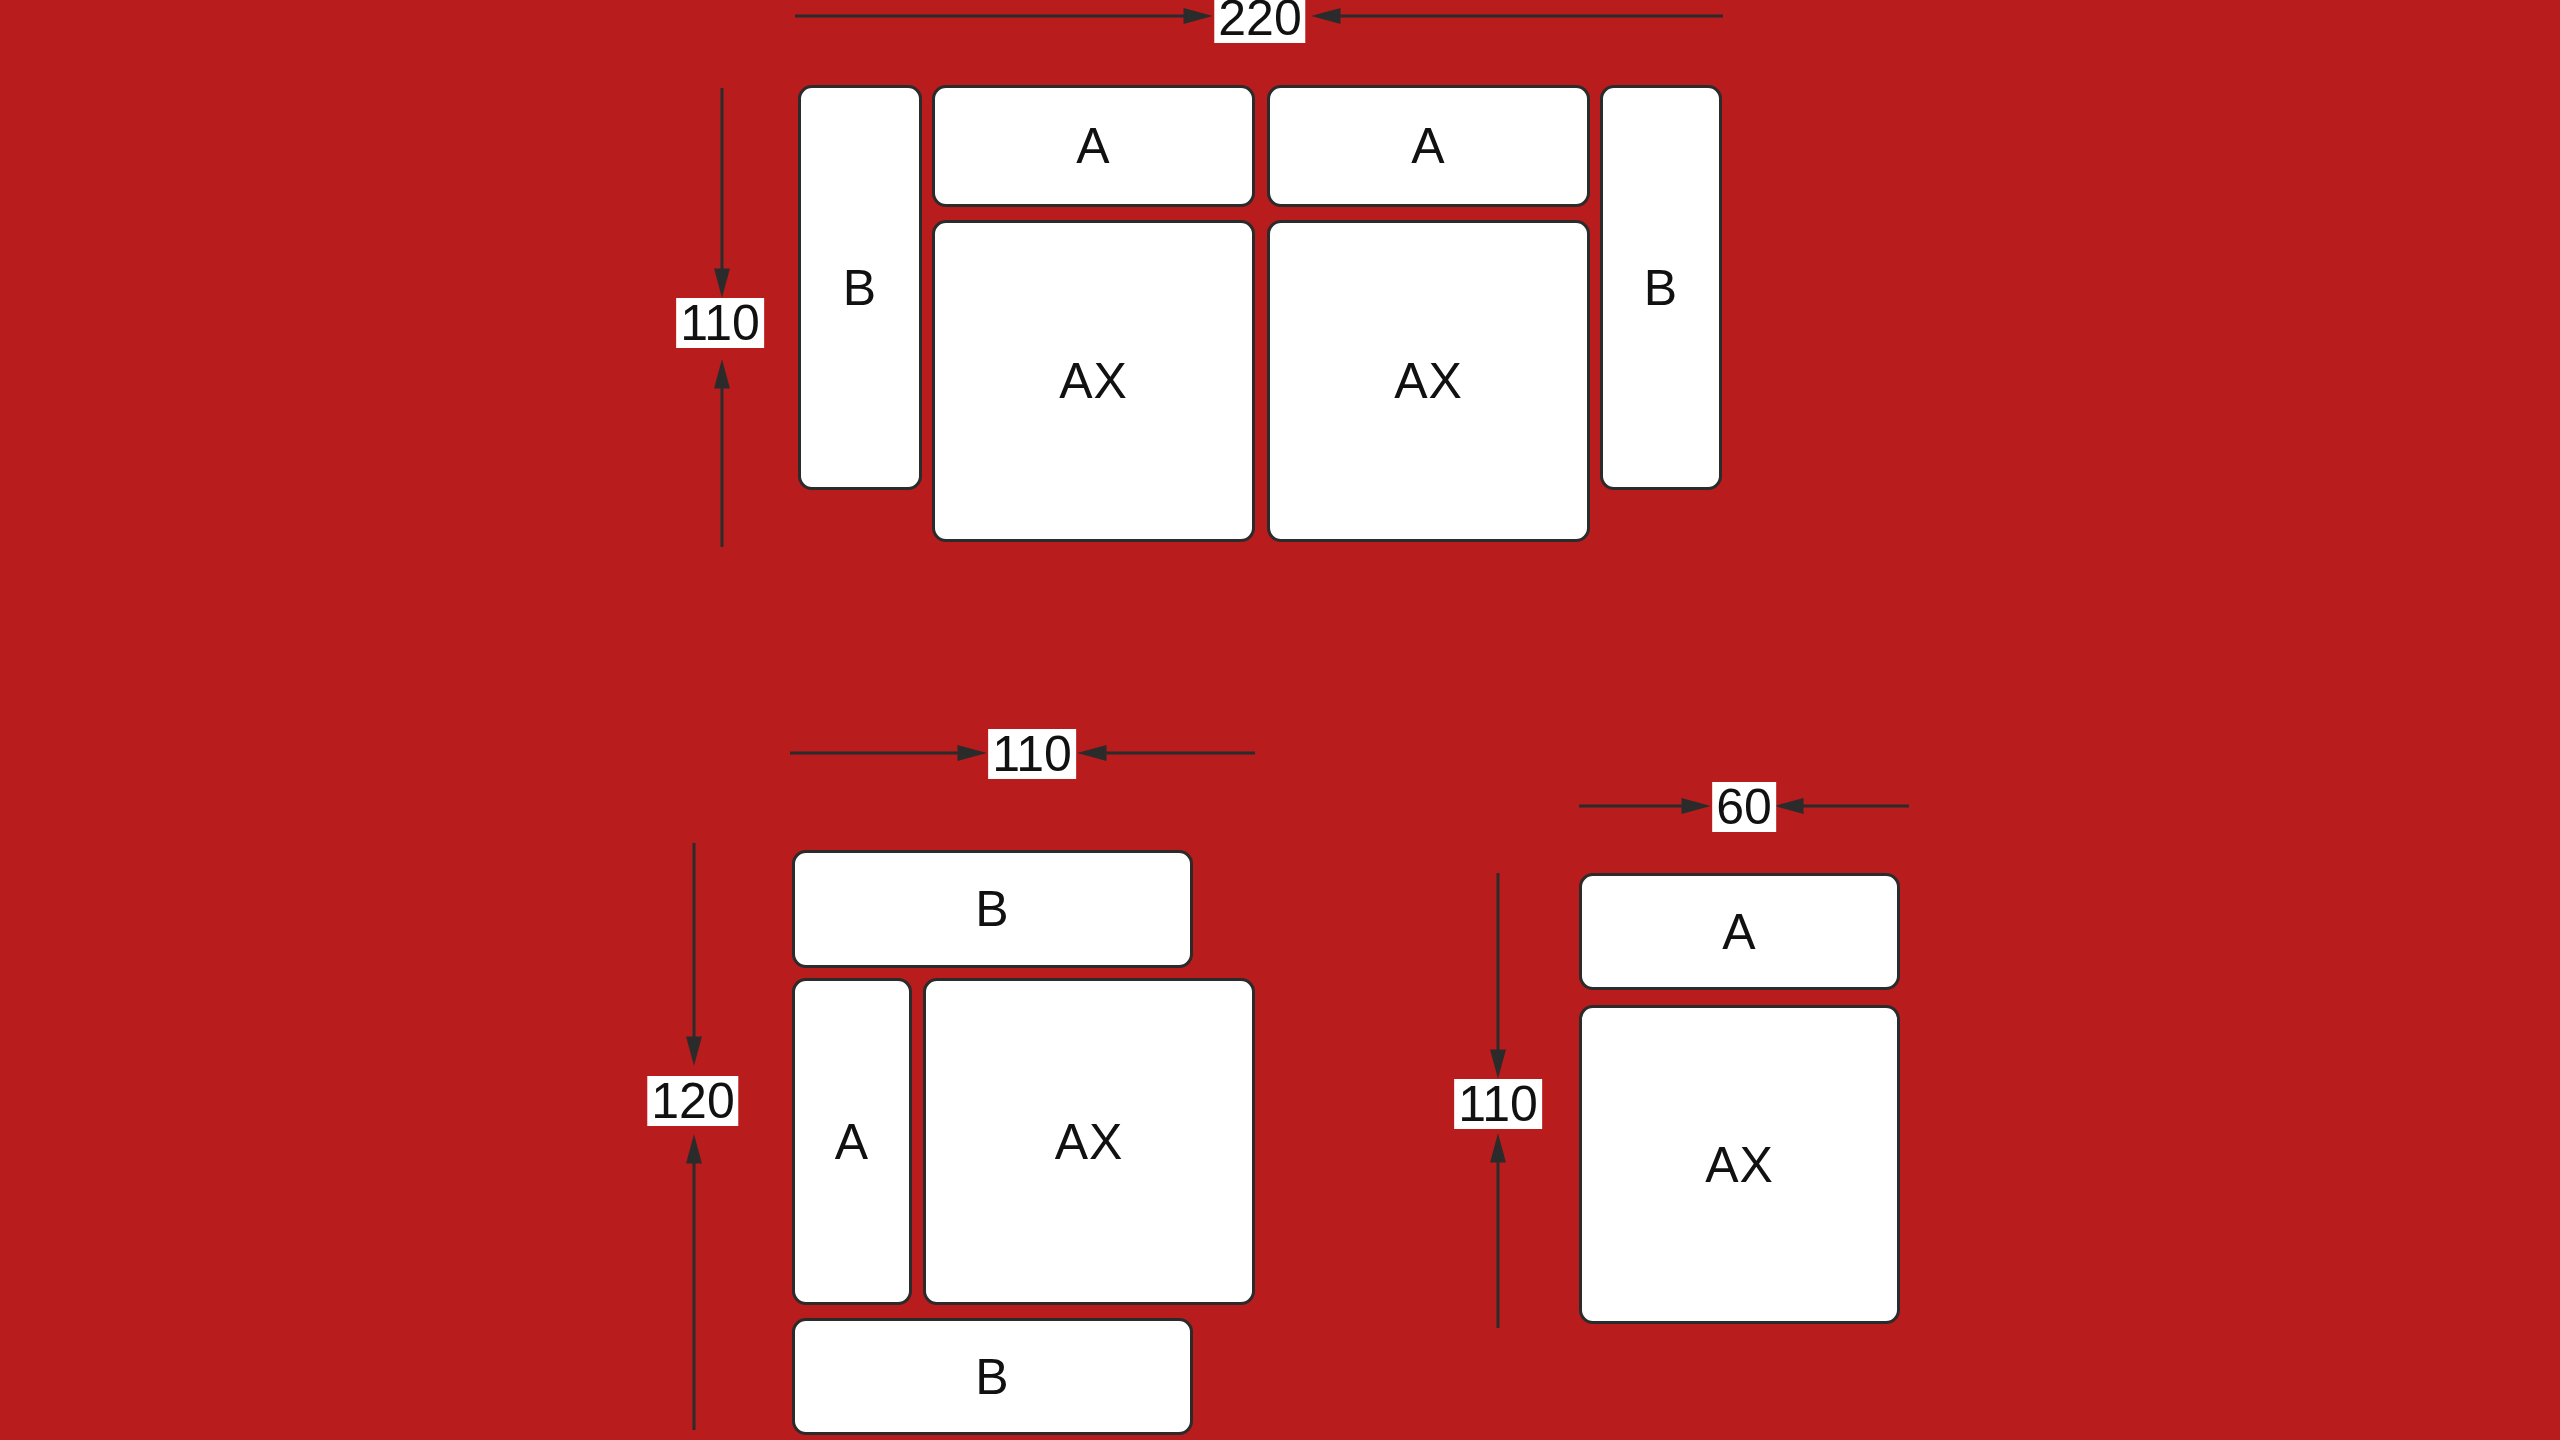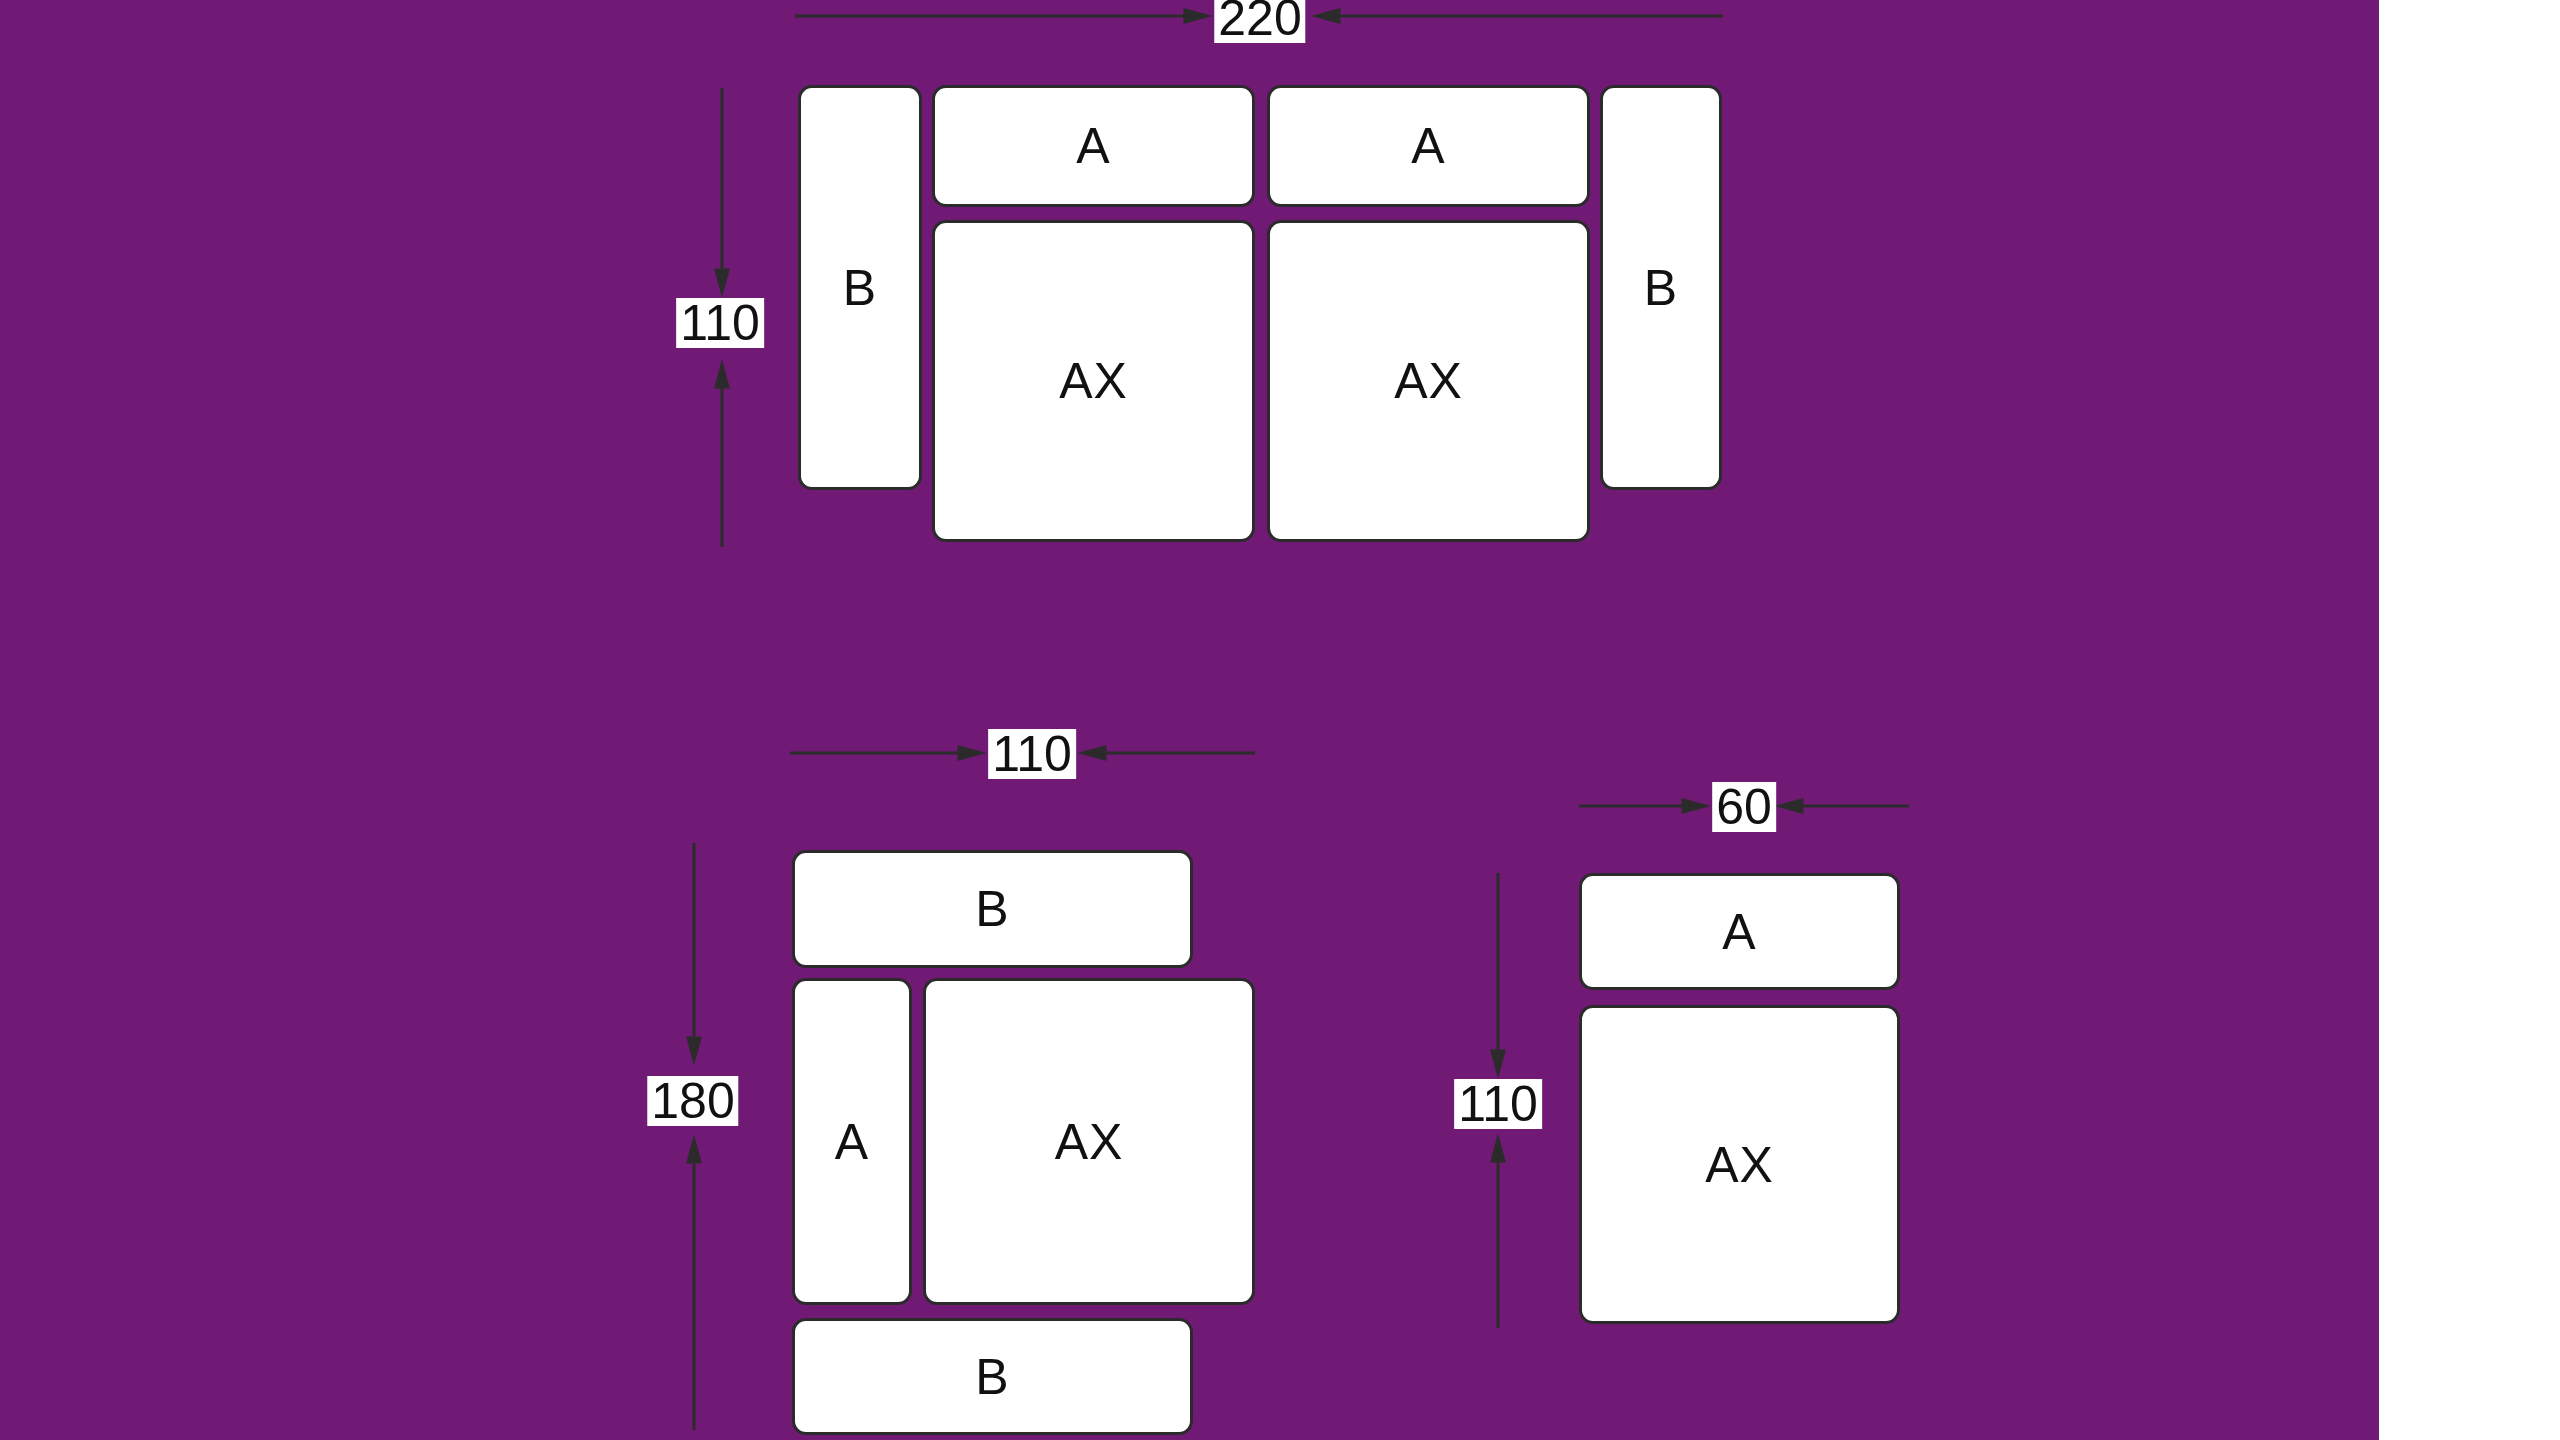--- a/index.html
+++ b/index.html
@@ -2,23 +2,23 @@
 <html><head>
 <meta charset="utf-8">
 <style>
   html, body {
     margin: 0;
     padding: 0;
     background: #ffffff;
   }
   #canvas {
     position: relative;
-    width: 2379px;
+    width: 2560px;
     height: 1440px;
-    background: #701a75;
+    background: #b91c1c;
     overflow: hidden;
     font-family: "Liberation Sans", "DejaVu Sans", sans-serif;
     color: #111111;
     text-align: right;
   }
   #dim-svg {
     position: absolute;
     left: 0;
     top: 0;
     width: 2560px;
@@ -120,21 +120,21 @@
     <span class="mod-label">AX</span>
   </div>
   <div class="mod" style="left:1267px; top:220px; width:323px; height:322px;">
     <span class="mod-label">AX</span>
   </div>
   <div class="mod" style="left:1600px; top:85px; width:122px; height:405px;">
     <span class="mod-label">B</span>
   </div>
 
   <div class="dim-label" style="left:1032px; top:754px;">110</div>
-  <div class="dim-label" style="left:693px; top:1101px;">180</div>
+  <div class="dim-label" style="left:693px; top:1101px;">120</div>
 
   <div class="mod" style="left:792px; top:850px; width:401px; height:118px;">
     <span class="mod-label">B</span>
   </div>
   <div class="mod" style="left:792px; top:978px; width:120px; height:327px;">
     <span class="mod-label">A</span>
   </div>
   <div class="mod" style="left:923px; top:978px; width:332px; height:327px;">
     <span class="mod-label">AX</span>
   </div>

